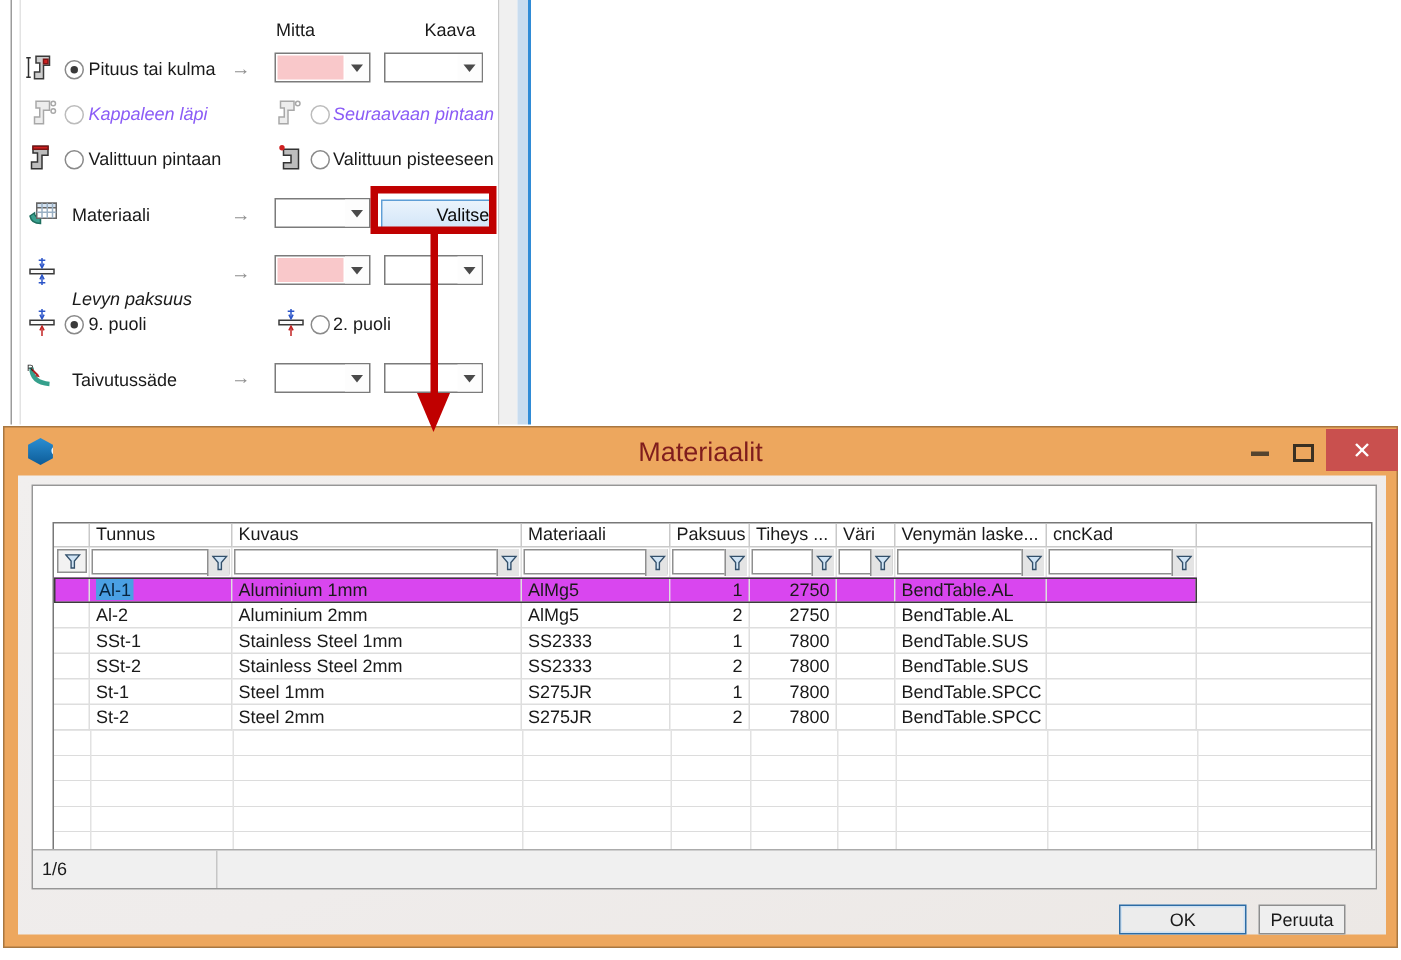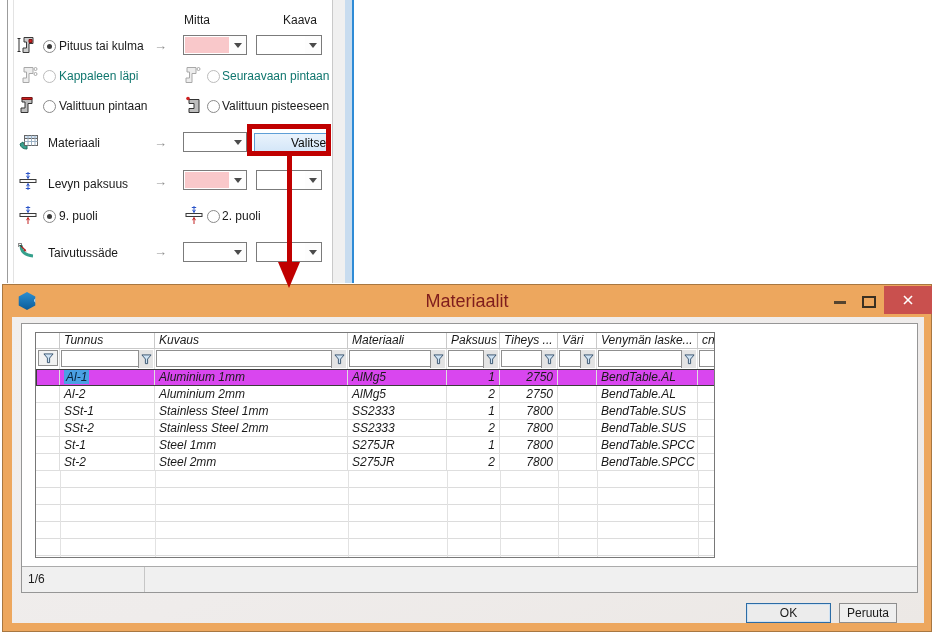--- a/index.html
+++ b/index.html
@@ -2,21 +2,21 @@
 <html><head>
 <meta charset="utf-8">
 <style>
   * { box-sizing: border-box; margin: 0; padding: 0; }
   html,body { width: 934px; height: 640px; background: #ffffff; overflow: hidden;
               font-family: "Liberation Sans", sans-serif; font-size: 12px; color: #1a1a1a; }
 
   
   .strip { position: absolute; top: 0; height: 283px; }
   .plabel { position: absolute; white-space: nowrap; }
-  .plabel.dis { color: #0f766e; }
+  .plabel.dis { color: #8b5cf6; font-style: italic; }
   .arrow-glyph { position: absolute; color: #8f8f8f; font-size: 13px; letter-spacing: -1px; }
 
   .radio { position: absolute; width: 13px; height: 13px; border: 1px solid #8a8a8a;
            border-radius: 50%; background: #fff; }
   .radio.checked::after { content: ""; position: absolute; left: 3px; top: 3px; width: 5px; height: 5px;
            border-radius: 50%; background: #3a3a3a; }
   .radio.dis { border-color: #bcbcbc; }
 
   .combo { position: absolute; height: 20px; border: 1px solid #7b7b7b; background: #fff; }
   .combo .field { position: absolute; left: 1px; top: 1px; bottom: 1px; right: 17px; background: #fff; }
@@ -54,22 +54,22 @@
   .btn-max { position: absolute; left: 859px; top: 11px; width: 14px; height: 12px;
             border: 2px solid #3a3022; background: transparent; }
   .btn-close { position: absolute; left: 881px; top: 1px; width: 48px; height: 28px;
             background: #c9504e; display: flex; align-items: center; justify-content: center; }
 
   .dlg-body { position: absolute; left: 9px; top: 32px; width: 912px; height: 306px;
             background: linear-gradient(160deg, #f1efee 0%, #efeceb 55%, #ece8e5 100%); }
   .inner-panel { position: absolute; left: 9px; top: 6px; width: 897px; height: 270px;
             background: #fff; border: 1px solid #969696; }
 
-  .mtable { position: absolute; left: 13px; top: 8px; width: 680px; height: 226px;
-            border: 1px solid #787878; overflow: hidden; background: #fff; font-style: italic; }
+  .mtable { position: absolute; left: 13px; top: 24px; width: 880px; height: 226px;
+            border: 1px solid #787878; overflow: hidden; background: #fff; }
   .trow, .throw, .tfrow { display: grid;
             grid-template-columns: 24px 95px 193px 99px 53px 58px 39px 101px 100px 1fr; }
   .throw { height: 16px; }
   .th { border-right: 1px solid #c9c9c9; border-bottom: 1px solid #c9c9c9;
         padding-left: 4px; line-height: 15px; white-space: nowrap; overflow: hidden; }
   .tfrow { height: 20px; }
   .tf { position: relative; border-right: 1px solid #e0e0e0; }
   .ffield { position: absolute; left: 1px; top: 1px; right: 1px; bottom: 2px;
         background: #fff; border: 1px solid #8f8f8f; }
   .fbtn { position: absolute; right: 1px; top: 1px; bottom: 1px; width: 15px;
@@ -186,21 +186,21 @@
       <line x1="11" y1="1" x2="11" y2="7"></line>
       <path d="M9.6 4.8 L11 7.6 L12.4 4.8"></path>
       <line x1="8.8" y1="2.5" x2="13.2" y2="2.5"></line>
     </g>
   <g stroke="#2b54c8" fill="none">
       <line x1="11" y1="19" x2="11" y2="13"></line>
       <path d="M9.6 15.2 L11 12.4 L12.4 15.2"></path>
       <line x1="8.8" y1="17.5" x2="13.2" y2="17.5"></line>
     </g>
 </svg>
-<div class="plabel" style="left:48px;top:177px;">Levyn paksuus</div>
+<div class="plabel" style="left:48px;top:192px;font-style:italic;">Levyn paksuus</div>
 <div class="arrow-glyph" style="left:154px;top:174px;">→</div>
 <div class="combo pink" style="left:183px;top:170px;width:64px;">
   <div class="field"></div>
   <div class="chevbox"></div>
     <div class="chev"></div>
 </div>
 <div class="combo" style="left:256px;top:170px;width:66px;">
   <div class="field"></div>
   <div class="chevbox"></div>
     <div class="chev"></div>

